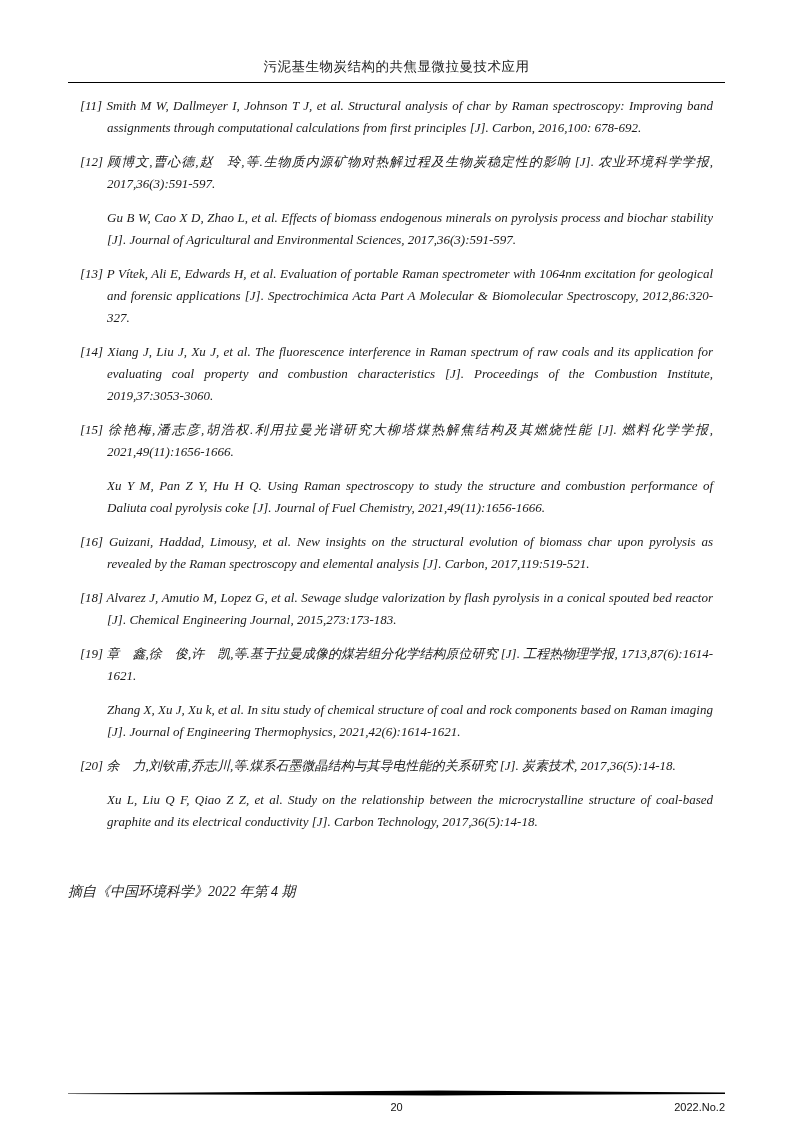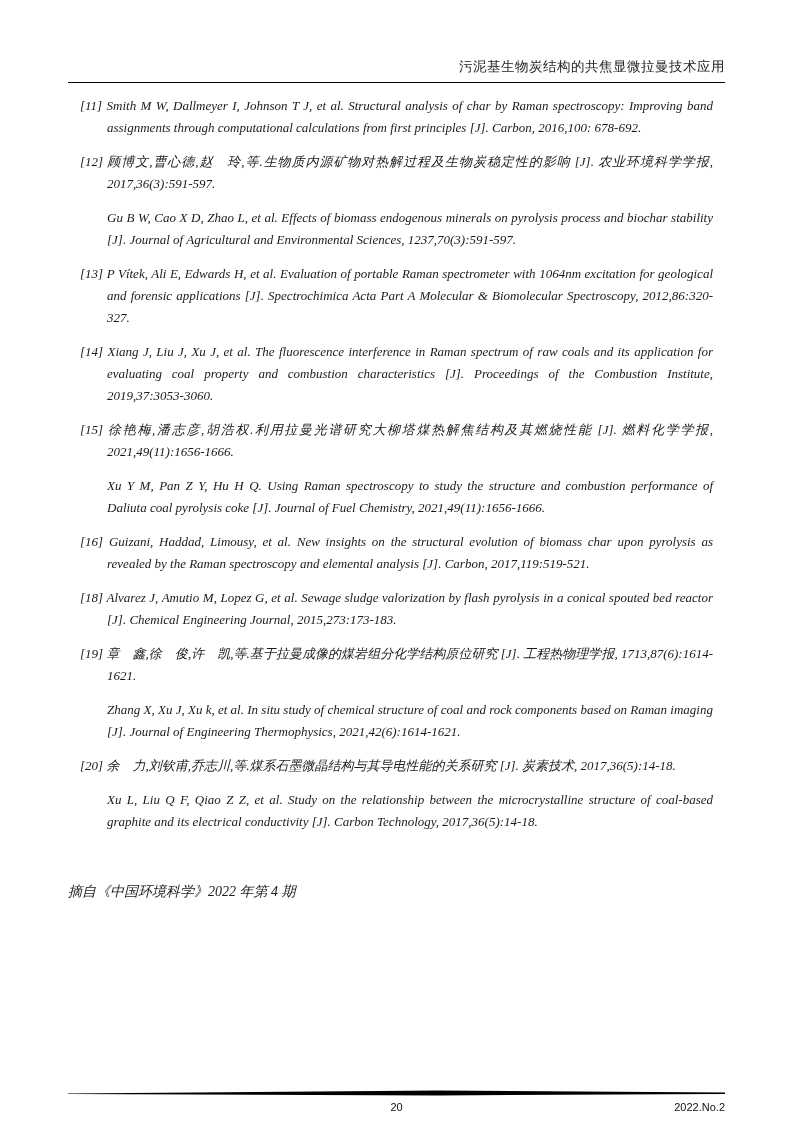--- a/index.html
+++ b/index.html
@@ -13,21 +13,21 @@
     color: #1a1a1a;
   }
   .page-content {
     position: absolute;
     left: 68px;
     top: 0;
     width: 657px;
   }
   .page-header { padding-top: 57px; }
   .page-title {
-    text-align: right;
+    text-align: center;
     font-size: 13.5px;
     line-height: 20px;
     color: #222222;
     letter-spacing: 0.5px;
     font-weight: normal;
   }
   .header-rule {
     margin-top: 5px;
     height: 0;
     border-top: 1.7px solid #000000;
@@ -92,21 +92,21 @@
   </div>
 
   <div class="references-list">
 
     <div class="ref-block">
       <p class="ref-entry"><span class="ref-label">[11]</span> <span class="ref-text">Smith M W, Dallmeyer I, Johnson T J, et al. Structural analysis of char by Raman spectroscopy: Improving band assignments through computational calculations from first principles [J]. Carbon, 2016,100: 678-692.</span></p>
     </div>
 
     <div class="ref-block">
       <p class="ref-entry"><span class="ref-label">[12]</span> <span class="ref-text">顾博文,曹心德,赵　玲,等.生物质内源矿物对热解过程及生物炭稳定性的影响 [J]. 农业环境科学学报, 2017,36(3):591-597.</span></p>
-      <p class="ref-translation">Gu B W, Cao X D, Zhao L, et al. Effects of biomass endogenous minerals on pyrolysis process and biochar stability [J]. Journal of Agricultural and Environmental Sciences, 1237,70(3):591-597.</p>
+      <p class="ref-translation">Gu B W, Cao X D, Zhao L, et al. Effects of biomass endogenous minerals on pyrolysis process and biochar stability [J]. Journal of Agricultural and Environmental Sciences, 2017,36(3):591-597.</p>
     </div>
 
     <div class="ref-block">
       <p class="ref-entry"><span class="ref-label">[13]</span> <span class="ref-text">P Vítek, Ali E, Edwards H, et al. Evaluation of portable Raman spectrometer with 1064nm excitation for geological and forensic applications [J]. Spectrochimica Acta Part A Molecular &amp; Biomolecular Spectroscopy, 2012,86:320-327.</span></p>
     </div>
 
     <div class="ref-block">
       <p class="ref-entry"><span class="ref-label">[14]</span> <span class="ref-text">Xiang J, Liu J, Xu J, et al. The fluorescence interference in Raman spectrum of raw coals and its application for evaluating coal property and combustion characteristics [J]. Proceedings of the Combustion Institute, 2019,37:3053-3060.</span></p>
     </div>
 

